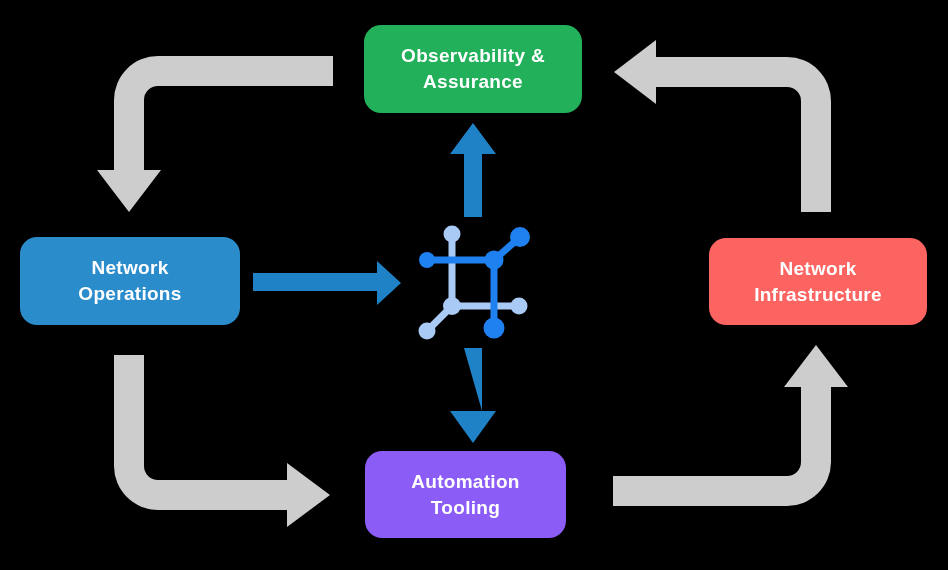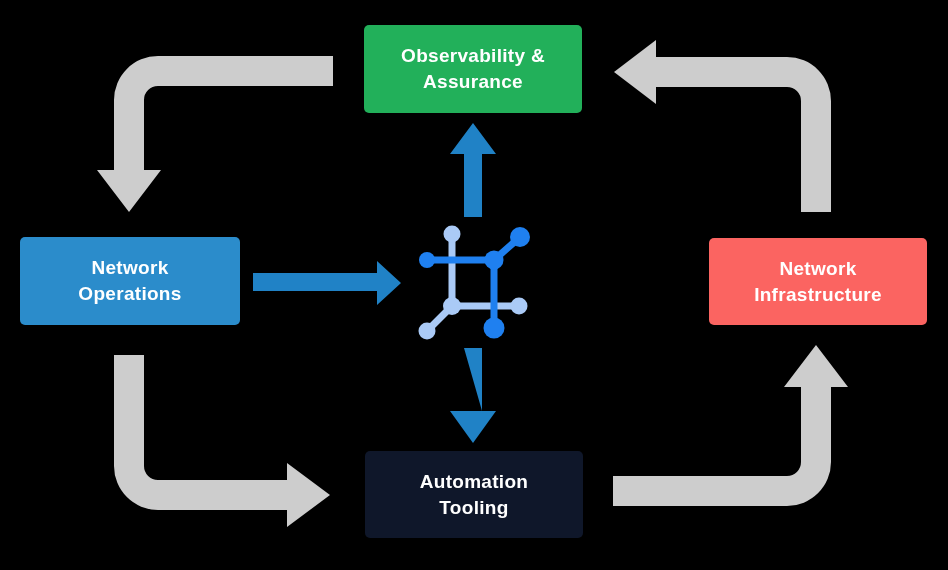--- a/index.html
+++ b/index.html
@@ -20,33 +20,33 @@
   .layer {
     position: absolute;
     left: 0;
     top: 0;
   }
   .node {
     position: absolute;
     display: flex;
     align-items: center;
     justify-content: center;
-    border-radius: 5px;
+    border-radius: 17px;
     color: #ffffff;
     font-size: 19px;
     font-weight: 700;
     letter-spacing: 0.3px;
     text-align: center;
     line-height: 1.35;
   }
   .node-label { white-space: pre-line; }
   .node-observability { left: 364px; top: 25px;  width: 218px; height: 88px; background: #22b05a; }
   .node-operations    { left: 20px;  top: 237px; width: 220px; height: 88px; background: #2b8ccb; }
   .node-infrastructure{ left: 709px; top: 238px; width: 218px; height: 87px; background: #fb6461; }
-  .node-automation    { left: 365px; top: 451px; width: 218px; height: 87px; background: #0f172a; }
+  .node-automation    { left: 365px; top: 451px; width: 201px; height: 87px; background: #8b5cf6; }
 </style>
 </head>
 <body>
 
 <div class="canvas">
 
   <svg class="layer" width="948" height="570" viewBox="0 0 948 570">
 
     <g>
       <path d="M 333 56 H 158 A 44 44 0 0 0 114 100 V 170 H 97 L 129 212 L 161 170 H 144 V 100 A 14 14 0 0 1 158 86 H 333 Z" fill="#cdcdcd"></path>

